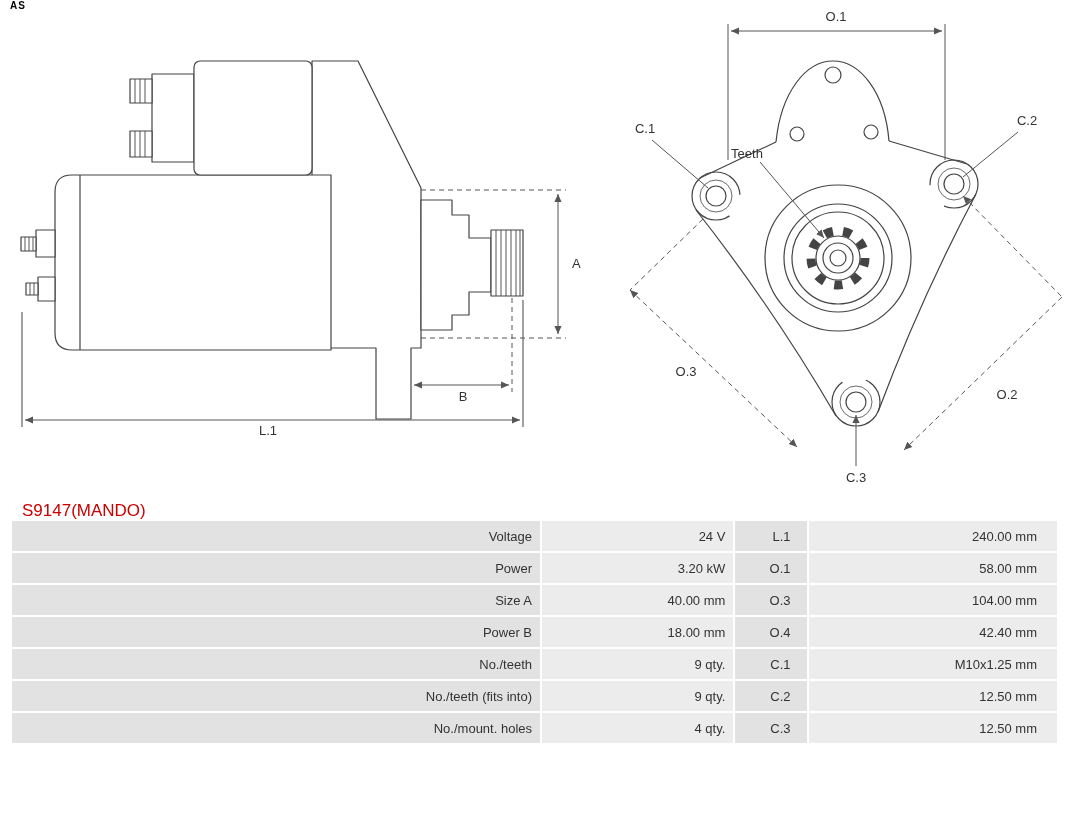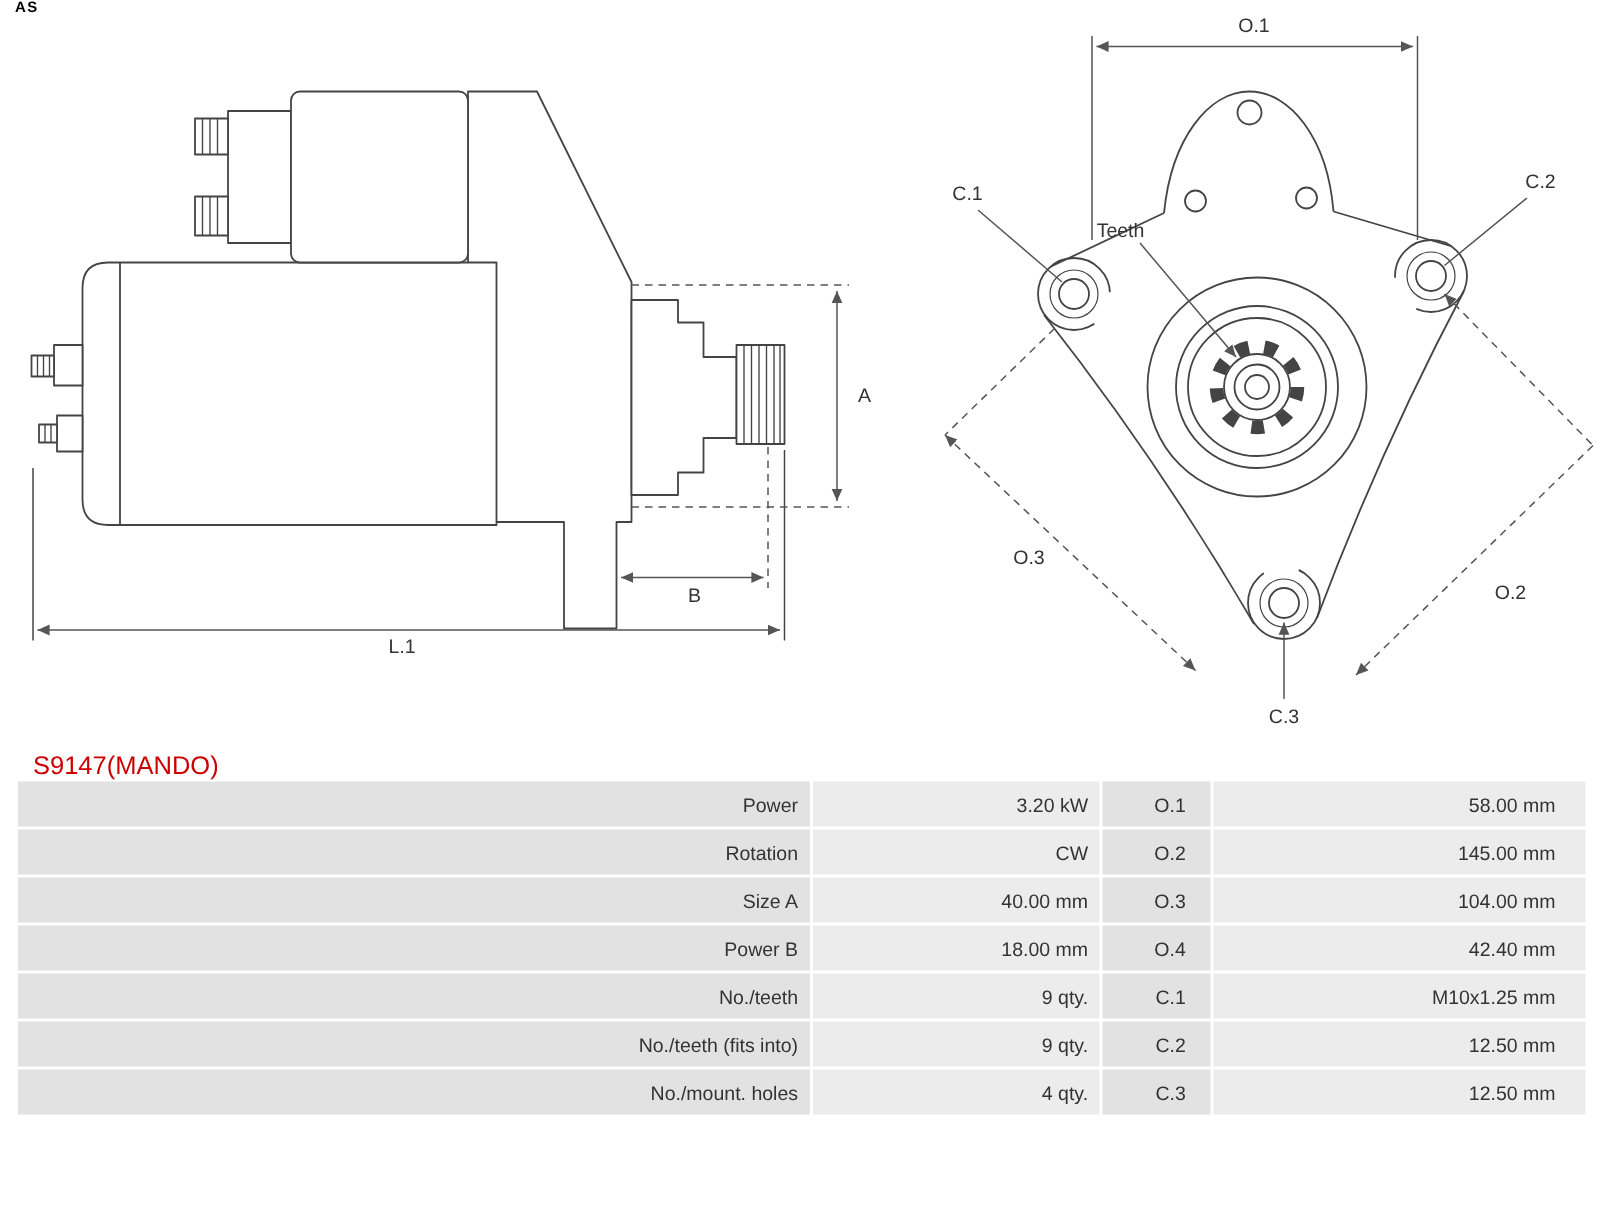--- a/index.html
+++ b/index.html
@@ -139,30 +139,30 @@
     <text x="686" y="376" text-anchor="middle">O.3</text>
     <text x="1007" y="399" text-anchor="middle">O.2</text>
     <text x="856" y="482" text-anchor="middle">C.3</text>
   </svg>
 
   <div class="part-number">S9147(MANDO)</div>
 
   <table class="spec-table">
     <tbody>
         <tr>
+          <td class="c0">Voltage</td>
+          <td class="c1">24 V</td>
+          <td class="c2">L.1</td>
+          <td class="c3">240.00 mm</td>
+        </tr>
+        <tr>
           <td class="c0">Power</td>
           <td class="c1">3.20 kW</td>
           <td class="c2">O.1</td>
           <td class="c3">58.00 mm</td>
-        </tr>
-        <tr>
-          <td class="c0">Rotation</td>
-          <td class="c1">CW</td>
-          <td class="c2">O.2</td>
-          <td class="c3">145.00 mm</td>
         </tr>
         <tr>
           <td class="c0">Size A</td>
           <td class="c1">40.00 mm</td>
           <td class="c2">O.3</td>
           <td class="c3">104.00 mm</td>
         </tr>
         <tr>
           <td class="c0">Power B</td>
           <td class="c1">18.00 mm</td>

